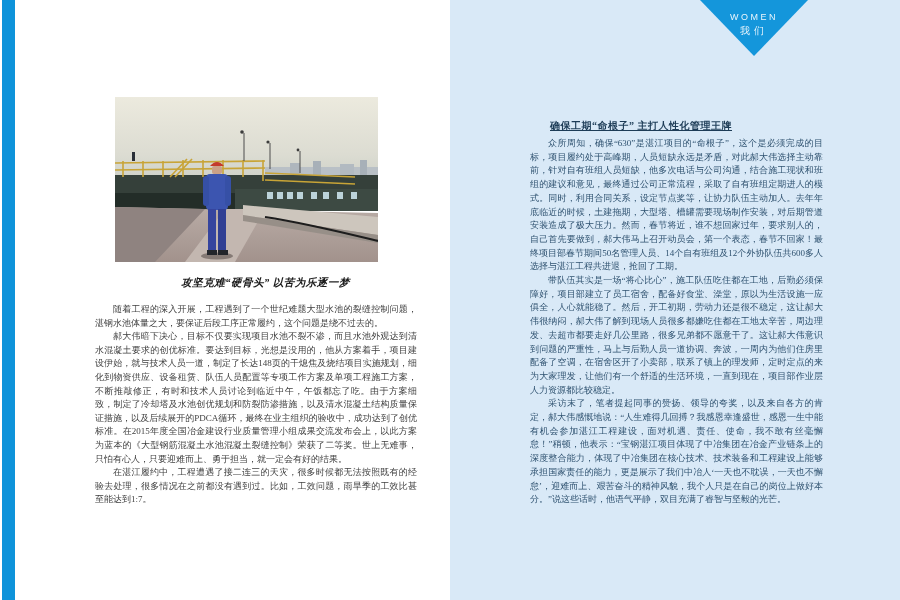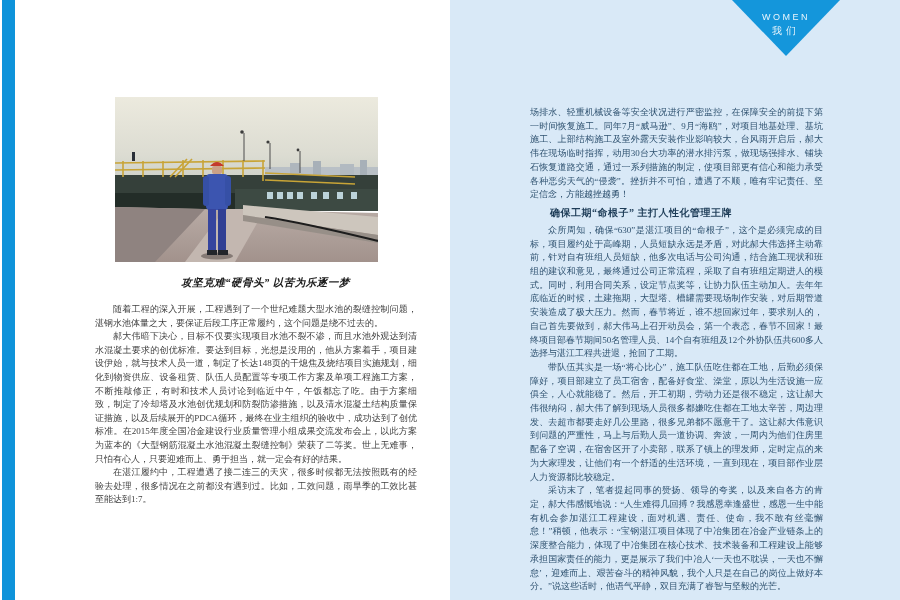--- a/index.html
+++ b/index.html
@@ -3,38 +3,38 @@
 <meta charset="utf-8">
 <style>
   html,body{margin:0;padding:0;background:#ffffff;}
   .spread{position:relative;width:900px;height:600px;overflow:hidden;background:#ffffff;
           font-family:"Liberation Serif", serif;}
   
   .accent-bar{position:absolute;left:2px;top:0;width:13px;height:600px;background:#0e93da;}
   
   .page-right-bg{position:absolute;left:450px;top:0;width:450px;height:600px;background:#d9e9f7;}
   
-  .corner-triangle{position:absolute;left:732px;top:0;width:108px;height:56px;background:#1496db;
+  .corner-triangle{position:absolute;left:700px;top:0;width:108px;height:56px;background:#1496db;
                    -webkit-clip-path:polygon(0 0,100% 0,50% 100%);clip-path:polygon(0 0,100% 0,50% 100%);
                    color:#eaf5fc;text-align:center;}
   .corner-triangle .en{margin-top:12px;font-family:"Liberation Sans",sans-serif;font-size:9px;letter-spacing:2.5px;}
   .corner-triangle .cn{margin-top:2px;font-size:10px;letter-spacing:4px;}
   
   .photo-frame{position:absolute;left:115px;top:97px;width:263px;height:165px;overflow:hidden;}
   .left-text{position:absolute;left:95px;top:270px;width:322px;color:#3f3f3f;}
   .left-text h3{margin:6px 0 5px 0;font-size:10.5px;color:#1a1a1a;text-indent:1.8em;
                 font-weight:bold;font-style:italic;letter-spacing:.5px;text-align:center;}
   .left-text p{margin:0;font-size:9px;line-height:13.6px;text-align:justify;text-indent:2em;}
   .left-text p.first{margin-top:13px;}
   
   .right-text{position:absolute;left:530px;top:106px;width:293px;color:#2f5270;}
   .right-text p{margin:0;font-size:9px;line-height:13.7px;text-align:justify;text-indent:2em;}
   .right-text p.no-indent{text-indent:0;}
-  .right-text h3{margin:4px 0 4px 0;font-size:10px;color:#1d3c57;font-weight:bold;
-                 text-indent:2em;letter-spacing:.5px;}
+  .right-text h3{margin:13px 0 4px 0;font-size:10px;color:#1d3c57;font-weight:bold;
+                 text-indent:2em;letter-spacing:.5px;text-decoration:underline;}
 </style>
 </head>
 <body>
 
 <div class="spread">
 
   <div class="accent-bar"></div>
   <div class="page-right-bg"></div>
 
   <div class="photo-frame">
@@ -126,21 +126,20 @@
   </div>
 
   <div class="left-text">
     <h3>攻坚克难“硬骨头” 以苦为乐逐一梦</h3>
     <p class="first">随着工程的深入开展，工程遇到了一个世纪难题大型水池的裂缝控制问题，湛钢水池体量之大，要保证后段工序正常履约，这个问题是绕不过去的。</p>
     <p>郝大伟暗下决心，目标不仅要实现项目水池不裂不渗，而且水池外观达到清水混凝土要求的创优标准。要达到目标，光想是没用的，他从方案着手，项目建设伊始，就与技术人员一道，制定了长达148页的干熄焦及烧结项目实施规划，细化到物资供应、设备租赁、队伍人员配置等专项工作方案及单项工程施工方案，不断推敲修正，有时和技术人员讨论到临近中午，午饭都忘了吃。由于方案细致，制定了冷却塔及水池创优规划和防裂防渗措施，以及清水混凝土结构质量保证措施，以及后续展开的PDCA循环，最终在业主组织的验收中，成功达到了创优标准。在2015年度全国冶金建设行业质量管理小组成果交流发布会上，以此方案为蓝本的《大型钢筋混凝土水池混凝土裂缝控制》荣获了二等奖。世上无难事，只怕有心人，只要迎难而上、勇于担当，就一定会有好的结果。</p>
     <p>在湛江履约中，工程遭遇了接二连三的天灾，很多时候都无法按照既有的经验去处理，很多情况在之前都没有遇到过。比如，工效问题，雨旱季的工效比甚至能达到1:7。</p>
   </div>
 
   <div class="right-text">
-    <p class="no-indent">场排水、轻重机械设备等安全状况进行严密监控，在保障安全的前提下第一时间恢复施工。同年7月“威马逊”、9月“海鸥”，对项目地基处理、基坑施工、上部结构施工及室外露天安装作业影响较大，台风雨开启后，郝大伟在现场临时指挥，动用30台大功率的潜水排污泵，做现场强排水、铺块石恢复道路交通，通过一系列措施的制定，使项目部更有信心和能力承受各种恶劣天气的“侵袭”。挫折并不可怕，遭遇了不顺，唯有牢记责任、坚定信念，方能越挫越勇！</p>
     <h3>确保工期“命根子” 主打人性化管理王牌</h3>
     <p>众所周知，确保“630”是湛江项目的“命根子”，这个是必须完成的目标，项目履约处于高峰期，人员短缺永远是矛盾，对此郝大伟选择主动靠前，针对自有班组人员短缺，他多次电话与公司沟通，结合施工现状和班组的建议和意见，最终通过公司正常流程，采取了自有班组定期进人的模式。同时，利用合同关系，设定节点奖等，让协力队伍主动加人。去年年底临近的时候，土建拖期，大型塔、槽罐需要现场制作安装，对后期管道安装造成了极大压力。然而，春节将近，谁不想回家过年，要求别人的，自己首先要做到，郝大伟马上召开动员会，第一个表态，春节不回家！最终项目部春节期间50名管理人员、14个自有班组及12个外协队伍共600多人选择与湛江工程共进退，抢回了工期。</p>
     <p>带队伍其实是一场“将心比心”，施工队伍吃住都在工地，后勤必须保障好，项目部建立了员工宿舍，配备好食堂、澡堂，原以为生活设施一应俱全，人心就能稳了。然后，开工初期，劳动力还是很不稳定，这让郝大伟很纳闷，郝大伟了解到现场人员很多都嫌吃住都在工地太辛苦，周边理发、去超市都要走好几公里路，很多兄弟都不愿意干了。这让郝大伟意识到问题的严重性，马上与后勤人员一道协调、奔波，一周内为他们住房里配备了空调，在宿舍区开了小卖部，联系了镇上的理发师，定时定点的来为大家理发，让他们有一个舒适的生活环境，一直到现在，项目部作业层人力资源都比较稳定。</p>
     <p>采访末了，笔者提起同事的赞扬、领导的夸奖，以及来自各方的肯定，郝大伟感慨地说：“人生难得几回搏？我感恩幸逢盛世，感恩一生中能有机会参加湛江工程建设，面对机遇、责任、使命，我不敢有丝毫懈怠！”稍顿，他表示：“宝钢湛江项目体现了中冶集团在冶金产业链条上的深度整合能力，体现了中冶集团在核心技术、技术装备和工程建设上能够承担国家责任的能力，更是展示了我们中冶人‘一天也不耽误，一天也不懈怠’，迎难而上、艰苦奋斗的精神风貌，我个人只是在自己的岗位上做好本分。”说这些话时，他语气平静，双目充满了睿智与坚毅的光芒。</p>
 
   </div>
 
   <div class="corner-triangle">
     <div class="en">WOMEN</div>
     <div class="cn">我们</div>

